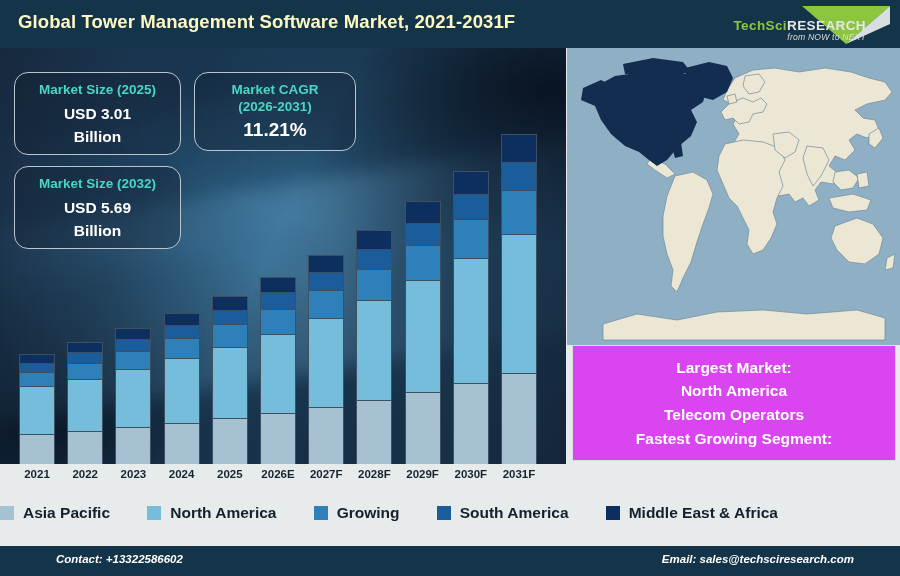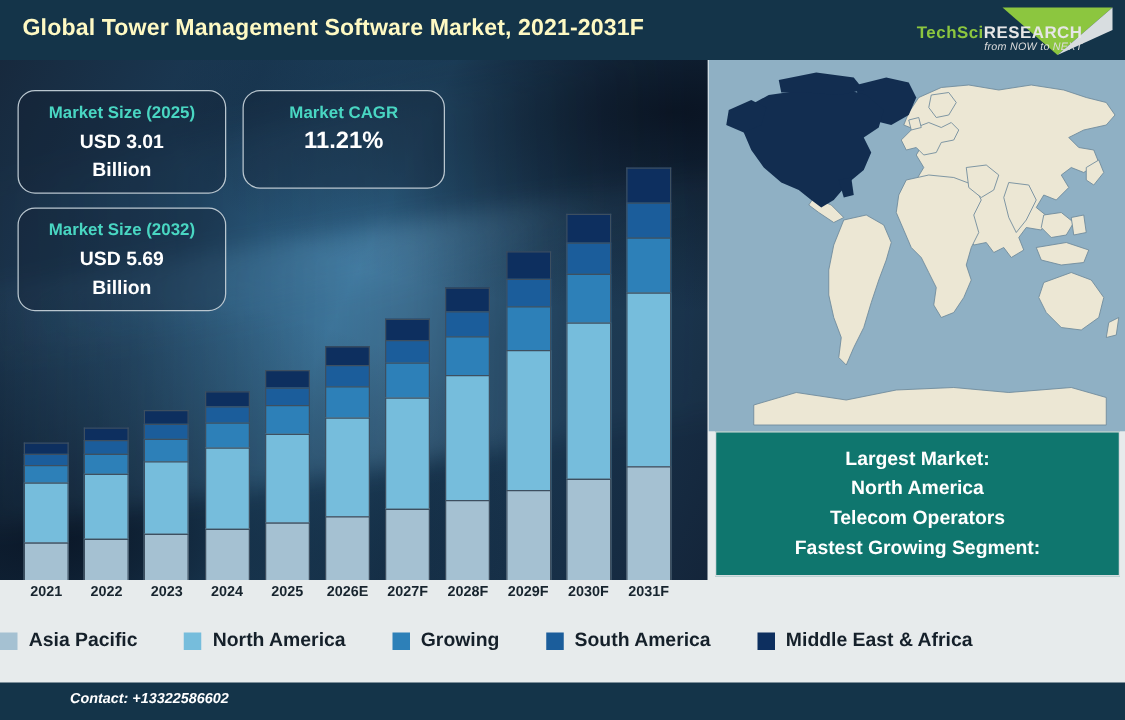--- a/index.html
+++ b/index.html
@@ -95,21 +95,21 @@
   
   .map-box{
     position:absolute;left:567px;top:48px;width:333px;height:297px;
     background:#8fb0c4;overflow:hidden;
   }
   .map-box svg{display:block;width:100%;height:100%;}
 
   
   .callout{
     position:absolute;left:572px;top:345px;width:324px;height:116px;
-    background:#0f766e;color:#ffffff;
+    background:#d946ef;color:#ffffff;
     display:flex;flex-direction:column;align-items:center;justify-content:center;
     border:1px solid #d7dde0;box-sizing:border-box;
   }
   .callout div{font-size:15.5px;font-weight:bold;line-height:1.52;}
 
   
   .legend{
     position:absolute;left:0;top:492px;width:778px;height:42px;
     display:flex;align-items:center;justify-content:space-between;gap:28px;
   }
@@ -230,20 +230,21 @@
   </div>
 
   <div class="card" id="card-2025">
     <div class="ttl">Market Size (2025)</div>
     <div class="v1">USD 3.01</div>
     <div class="v2">Billion</div>
   </div>
 
   <div class="card cagr" id="card-cagr">
     <div class="ttl">Market CAGR</div>
+    <div class="ttl" style="margin-top:0">(2026-2031)</div>
     <div class="vbig">11.21%</div>
   </div>
 
   <div class="card" id="card-2031">
     <div class="ttl">Market Size (2032)</div>
     <div class="v1">USD 5.69</div>
     <div class="v2">Billion</div>
   </div>
 
   <div class="xaxis" id="xaxis">
@@ -325,15 +326,16 @@
         <span class="leg-lb">South America</span>
       </div>
       <div class="leg-item">
         <span class="leg-sw" style="background: rgb(13, 47, 95);"></span>
         <span class="leg-lb">Middle East &amp; Africa</span>
       </div>
     </div>
 
   <div class="footer">
     <div class="foot-l">Contact: +13322586602</div>
+    <div class="foot-r">Email: sales@techsciresearch.com</div>
   </div>
 
 </div>
 
 </body></html>

